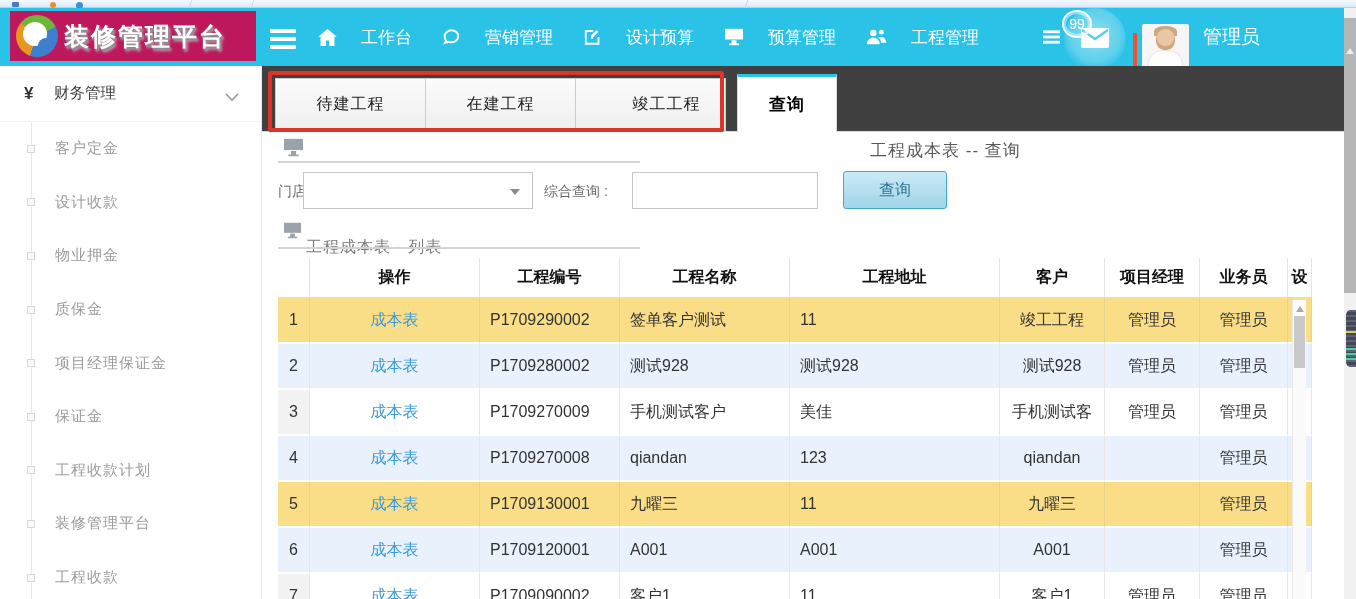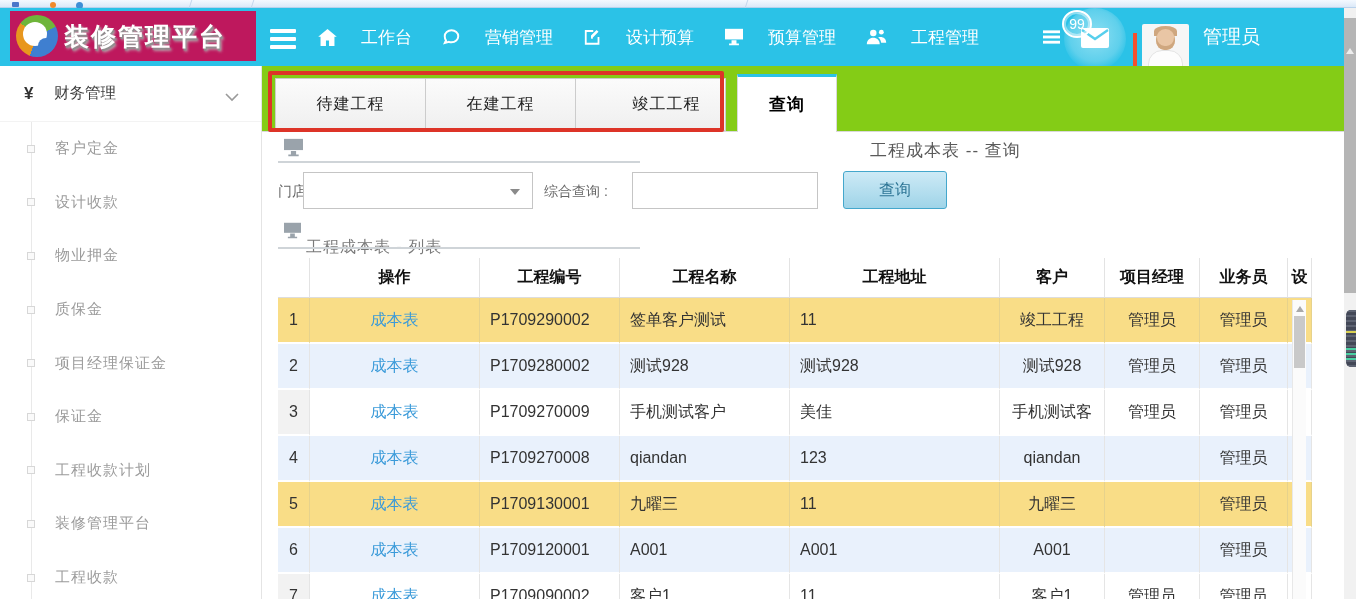--- a/index.html
+++ b/index.html
@@ -65,21 +65,21 @@
   .side-chevron{position:absolute;right:22px;top:22px;}
   .tree{position:relative;height:477px;overflow:hidden;text-align:center;}
   .tree::before{content:"";position:absolute;left:31px;top:0;bottom:-10px;width:1px;background:#e9e9e9;}
   .side-item{position:relative;height:53.6px;display:flex;align-items:center;cursor:pointer;}
   .side-item .bullet{position:absolute;left:27px;width:8px;height:8px;background:#fafafa;
     border:1px solid #d7d7d7;}
   .side-item .lbl{position:absolute;left:55px;font-size:15px;color:#9b9b9b;letter-spacing:1px;}
 
   
   .main{position:absolute;left:262px;top:66px;right:0;bottom:0;background:#fff;}
-  .tabstrip{position:absolute;left:0;top:0;right:0;height:66px;border-bottom:1px solid #d9d9d9;background:#84cc16;}
+  .tabstrip{position:absolute;left:0;top:0;right:0;height:66px;border-bottom:1px solid #d9d9d9;background:#404040;}
   .tab{position:absolute;top:12px;height:53px;width:151px;background:linear-gradient(#fbfbfb,#efefef);
     border:1px solid #ccc;display:flex;align-items:center;justify-content:center;
     font-size:16px;color:#222;letter-spacing:1px;cursor:pointer;}
   .tab.t0{left:13px;} .tab.t1{left:163px;} .tab.t2{left:313px;padding-left:32px;}
   .tab-active{position:absolute;left:475px;top:8px;width:100px;height:58px;background:#fff;
     border:1px solid #d9d9d9;border-bottom:none;border-top:3px solid var(--accent);
     display:flex;align-items:center;justify-content:center;font-size:17px;font-weight:bold;
     color:#000;letter-spacing:1px;cursor:pointer;}
   .annotation-box{position:absolute;left:6px;top:5px;width:456px;height:61px;
     border:4px solid var(--annotation);border-radius:2px;pointer-events:none;z-index:5;}

